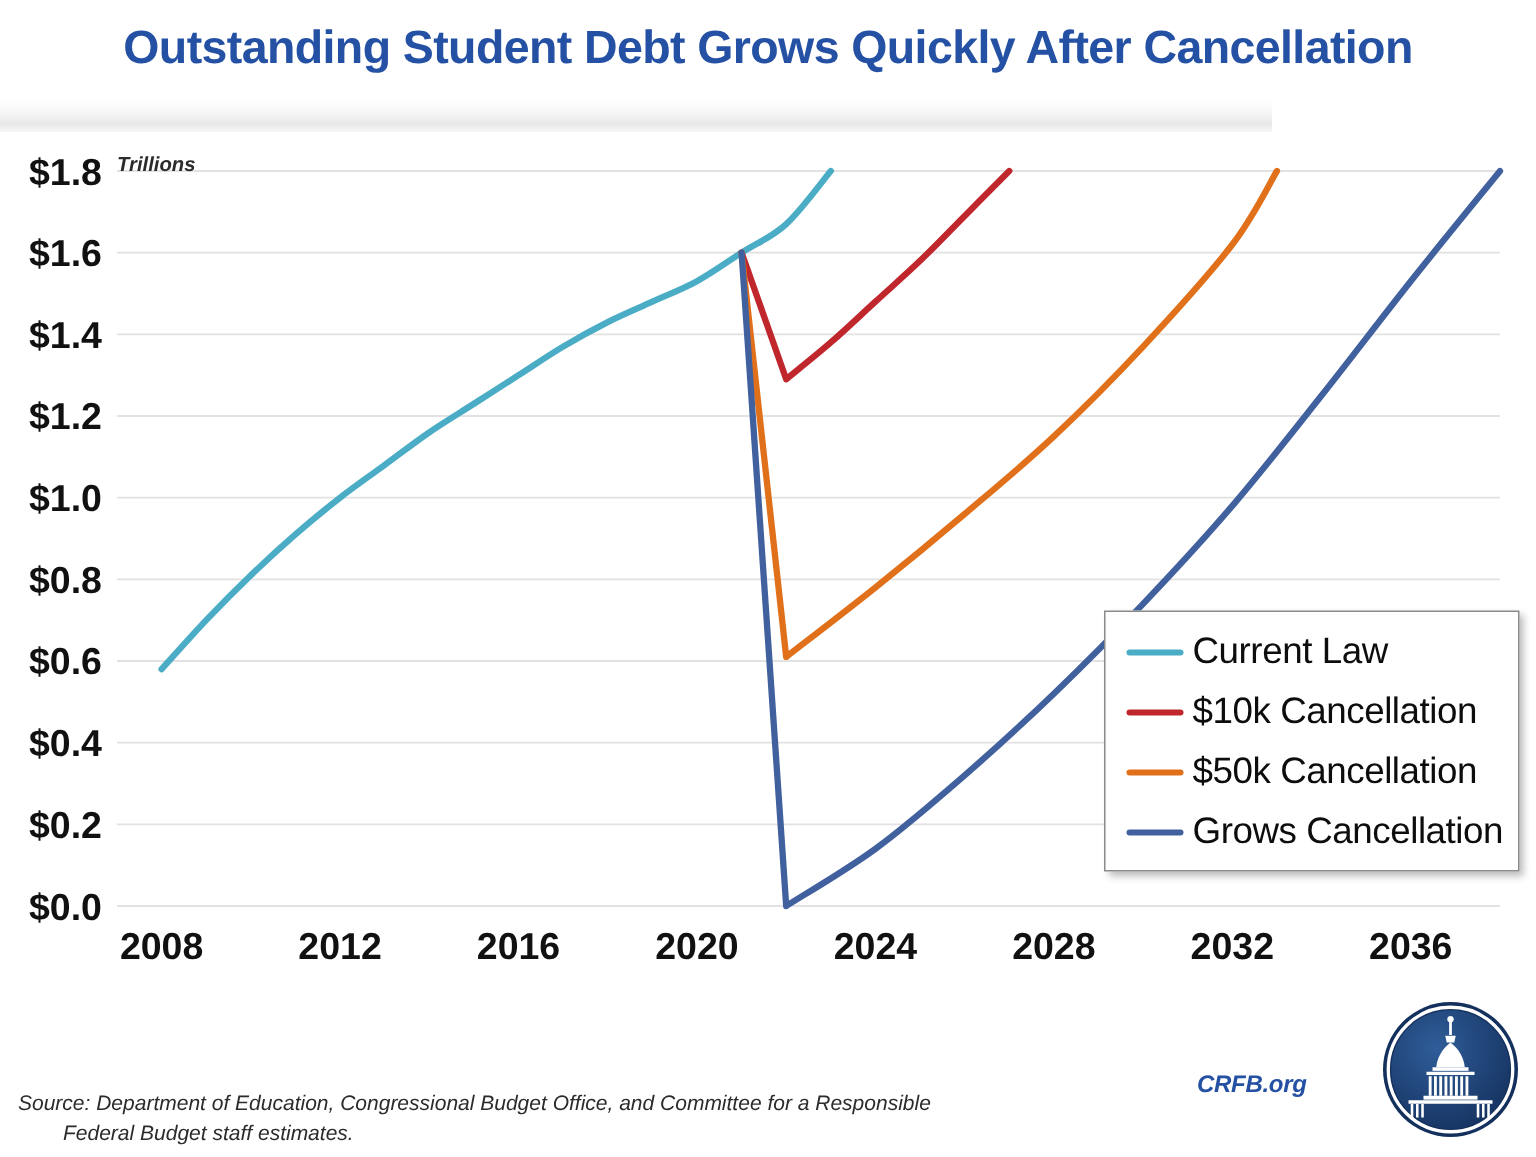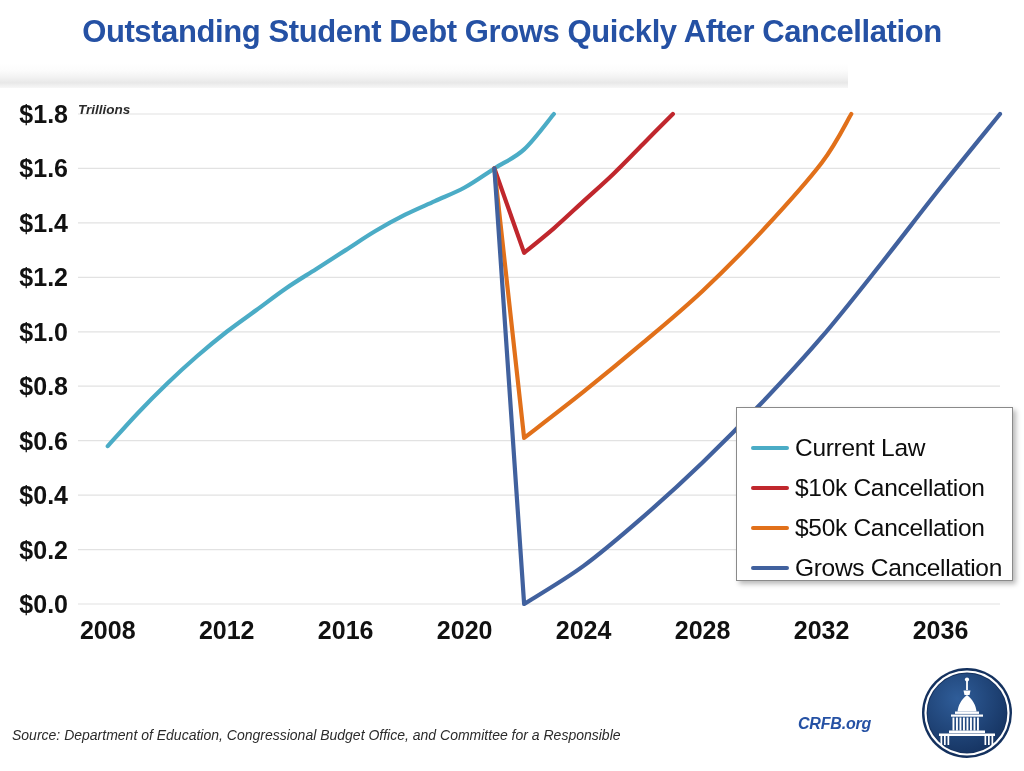--- a/index.html
+++ b/index.html
@@ -70,21 +70,21 @@
   .series-line { fill: none; stroke-linecap: round; stroke-linejoin: round; }
 
   
   .legend-box {
     position: absolute;
     left: 736px; top: 407px;
     width: 277px; height: 174px;
     background: #ffffff;
     border: 1px solid #8a8a8a;
     box-shadow: 3px 3px 5px rgba(0,0,0,0.28);
-    padding: 20px 0 0 0;
+    padding: 7px 0 0 0;
     text-align: right;
   }
   .legend-row {
     display: flex;
     align-items: center;
     height: 40px;
     padding-left: 14px;
   }
   .legend-swatch {
     width: 38px; height: 4px;
@@ -198,20 +198,21 @@
       <span class="legend-label">$50k Cancellation</span>
     </div>
     <div class="legend-row">
       <span class="legend-swatch" style="background: rgb(65, 97, 158);"></span>
       <span class="legend-label">Grows Cancellation</span>
     </div>
   </div>
 
   <div class="source-note">
     <span>Source: Department of Education, Congressional Budget Office, and Committee for a Responsible</span>
+    <span class="l2">Federal Budget staff estimates.</span>
   </div>
 
   <div class="brand">CRFB.org</div>
 
   <div class="logo">
     <svg width="92" height="92" viewBox="0 0 92 92">
       <circle cx="46" cy="46" r="45" fill="#14315e"></circle>
       <circle cx="46" cy="46" r="41.5" fill="none" stroke="#ffffff" stroke-width="2.2"></circle>
       <defs>
         <radialGradient id="domeGrad" cx="38%" cy="32%" r="78%">

